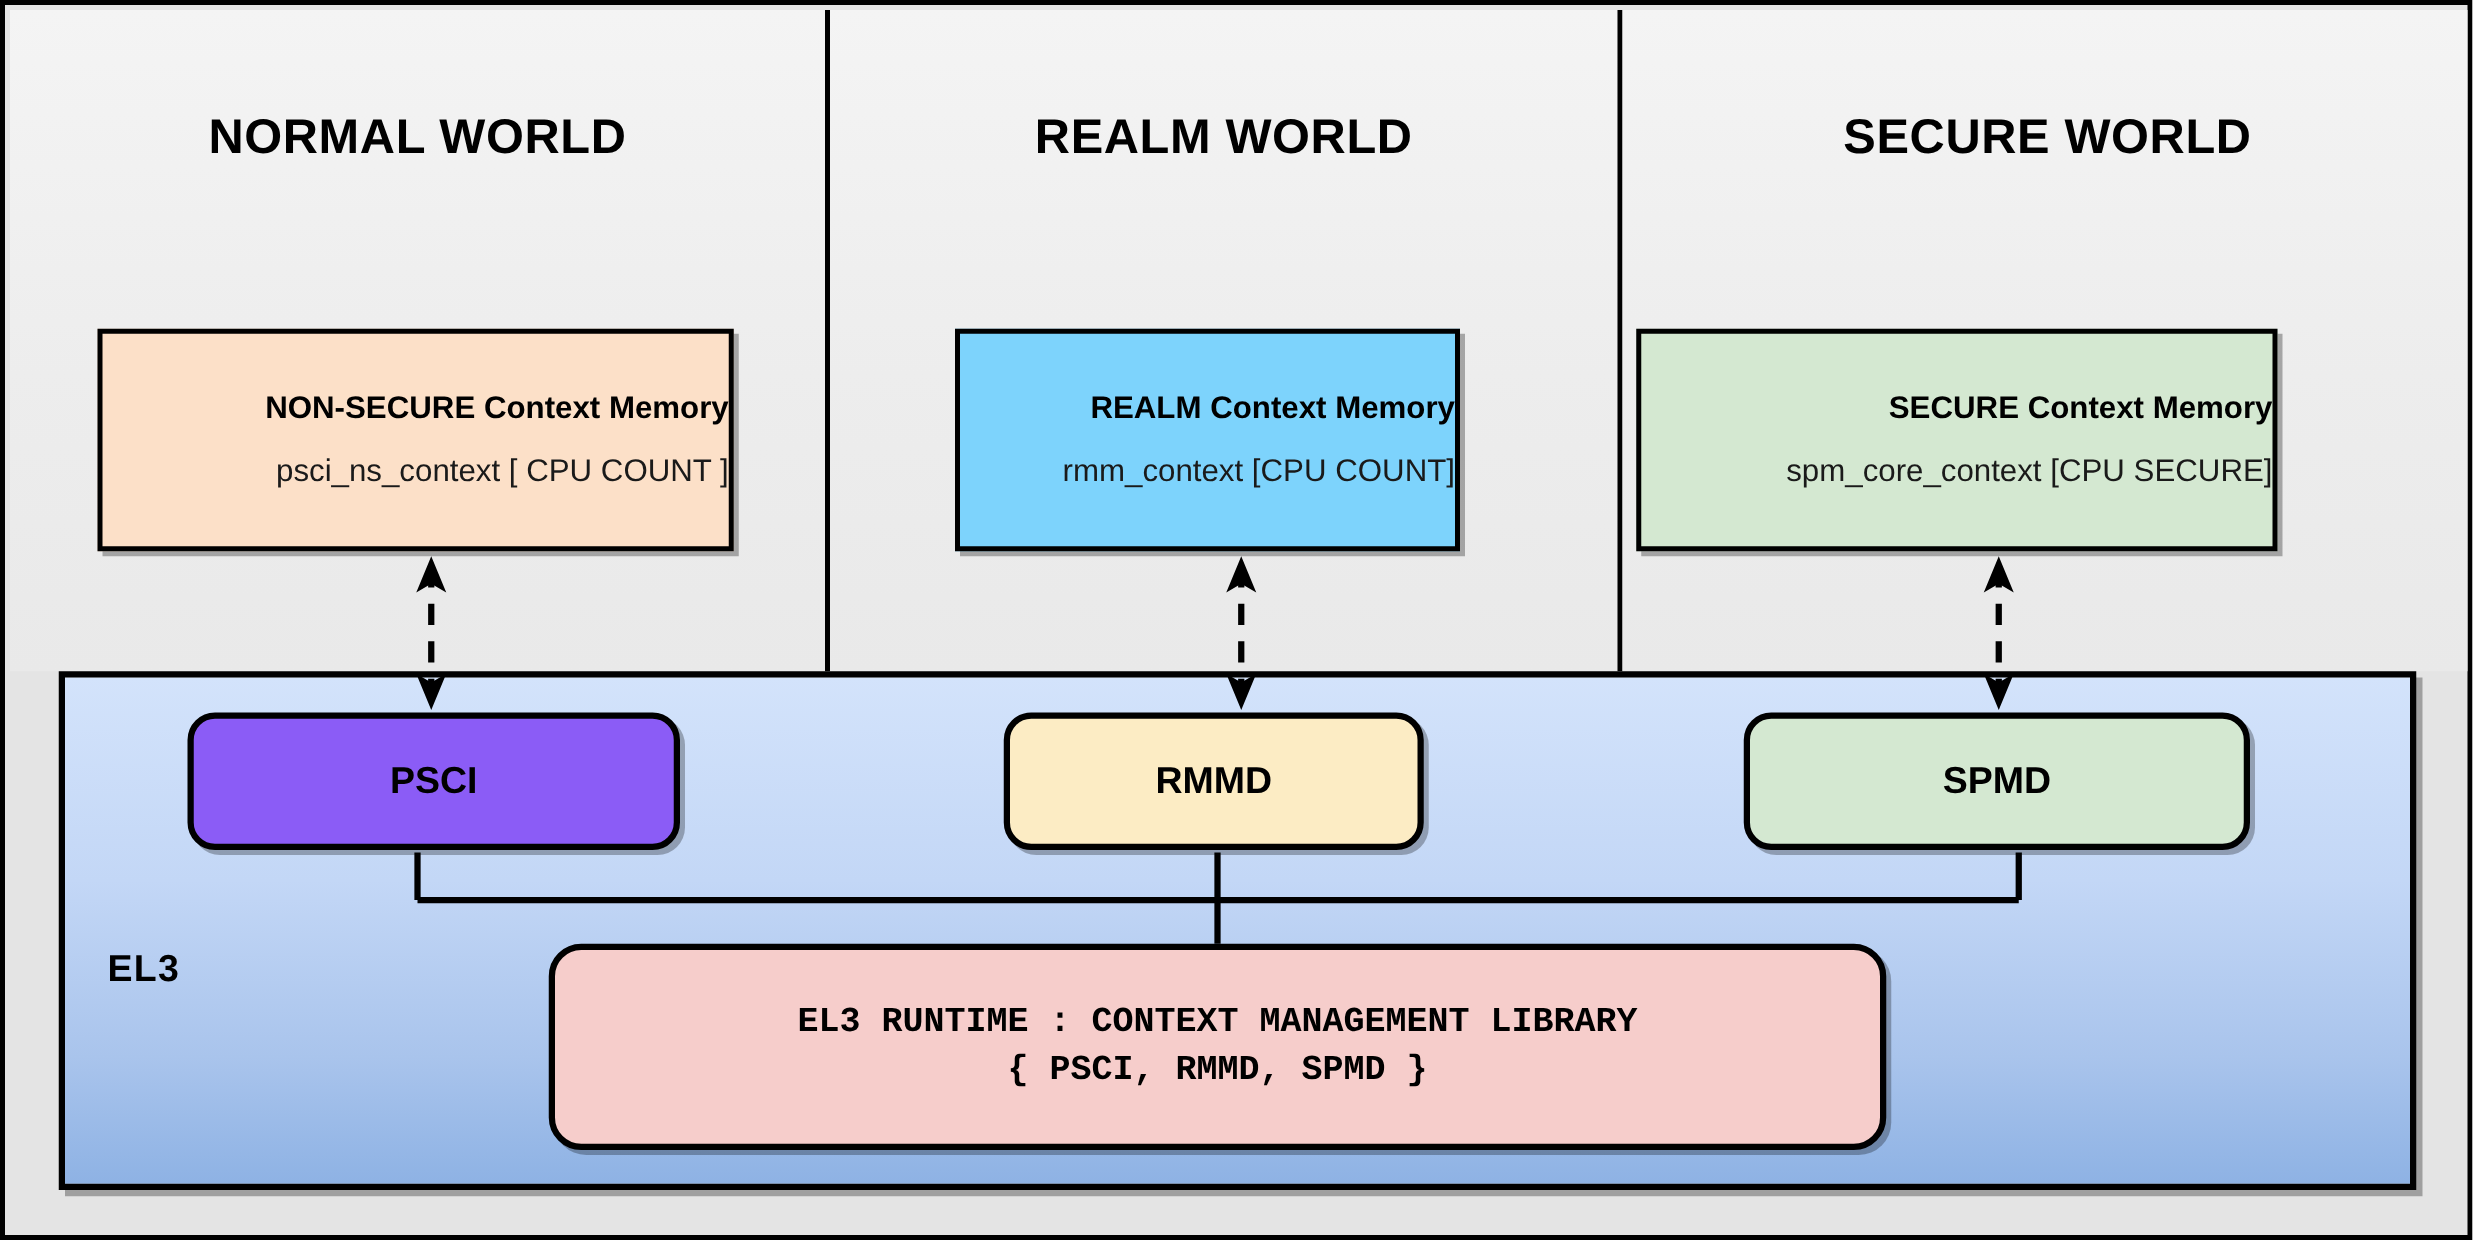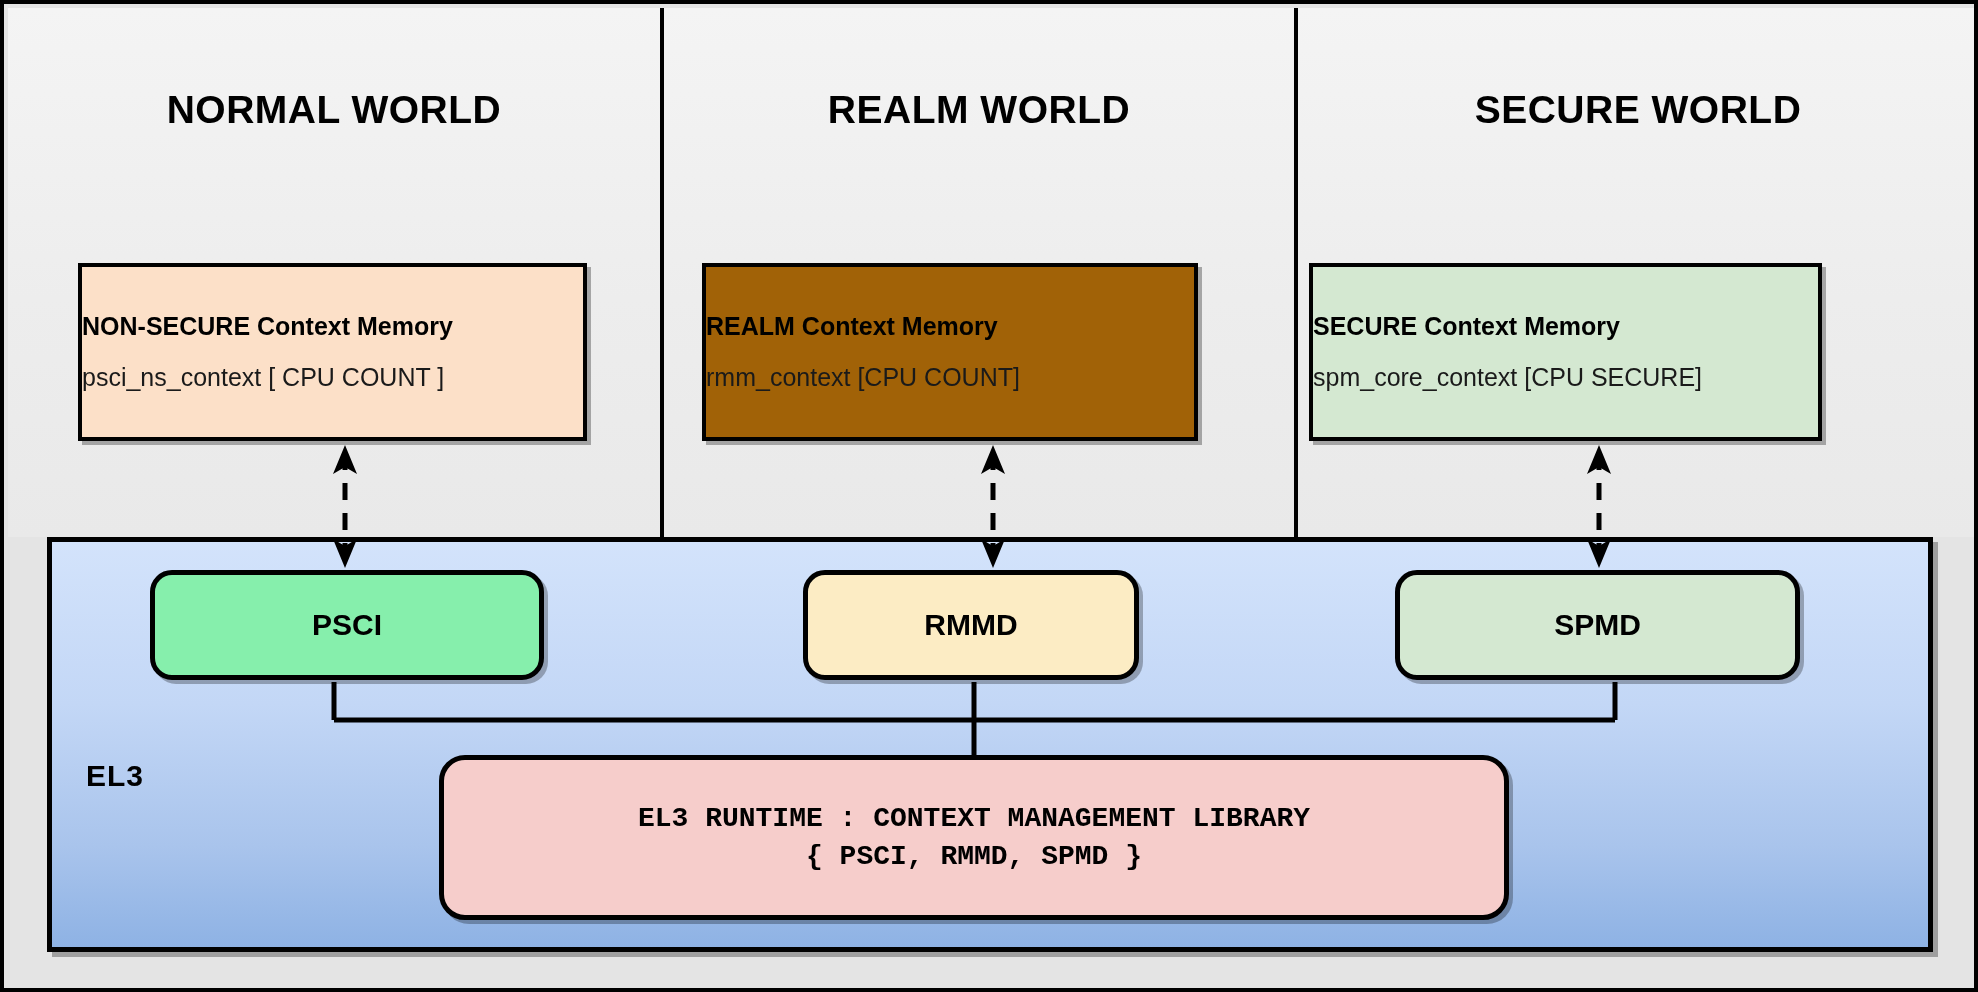--- a/index.html
+++ b/index.html
@@ -53,21 +53,21 @@
   }
 
   
   .ctx-box {
     position: absolute;
     box-sizing: border-box;
     border: 4px solid #000000;
     box-shadow: 4px 4px 0 rgba(0,0,0,0.30);
     display: flex;
     flex-direction: column;
-    align-items: flex-start;
+    align-items: flex-end;
     justify-content: center;
     text-align: center;
   }
   .ctx-title {
     font-size: 25px;
     font-weight: bold;
     color: #000000;
     margin-bottom: 22px;
   }
   .ctx-sub {
@@ -167,35 +167,35 @@
     <div class="world-col" style="width:680px;">
       <div class="world-title">SECURE WORLD</div>
     </div>
   </div>
 
   <div class="ctx-box" style="left:74px; top:259px; width:509px; height:178px; background:#fce0c8;">
     <div class="ctx-title">NON-SECURE Context Memory</div>
     <div class="ctx-sub">psci_ns_context  [ CPU COUNT ]</div>
   </div>
 
-  <div class="ctx-box" style="left:698px; top:259px; width:496px; height:178px; background:#a16207;">
+  <div class="ctx-box" style="left:760px; top:259px; width:404px; height:178px; background:#7dd3fc;">
     <div class="ctx-title">REALM Context Memory</div>
     <div class="ctx-sub">rmm_context [CPU COUNT]</div>
   </div>
 
   <div class="ctx-box" style="left:1305px; top:259px; width:513px; height:178px; background:#d4e8d1;">
     <div class="ctx-title">SECURE Context Memory</div>
     <div class="ctx-sub">spm_core_context  [CPU SECURE]</div>
   </div>
 
   <div id="el3-panel"></div>
 
   <div id="el3-label">EL3</div>
 
-  <div class="disp-box" style="left:146px; top:566px; width:394px; height:110px; background:#86efac;">
+  <div class="disp-box" style="left:146px; top:566px; width:394px; height:110px; background:#8b5cf6;">
     <span>PSCI</span>
   </div>
 
   <div class="disp-box" style="left:799px; top:566px; width:336px; height:110px; background:#fcecc4;">
     <span>RMMD</span>
   </div>
 
   <div class="disp-box" style="left:1391px; top:566px; width:405px; height:110px; background:#d4e8d1;">
     <span>SPMD</span>
   </div>

